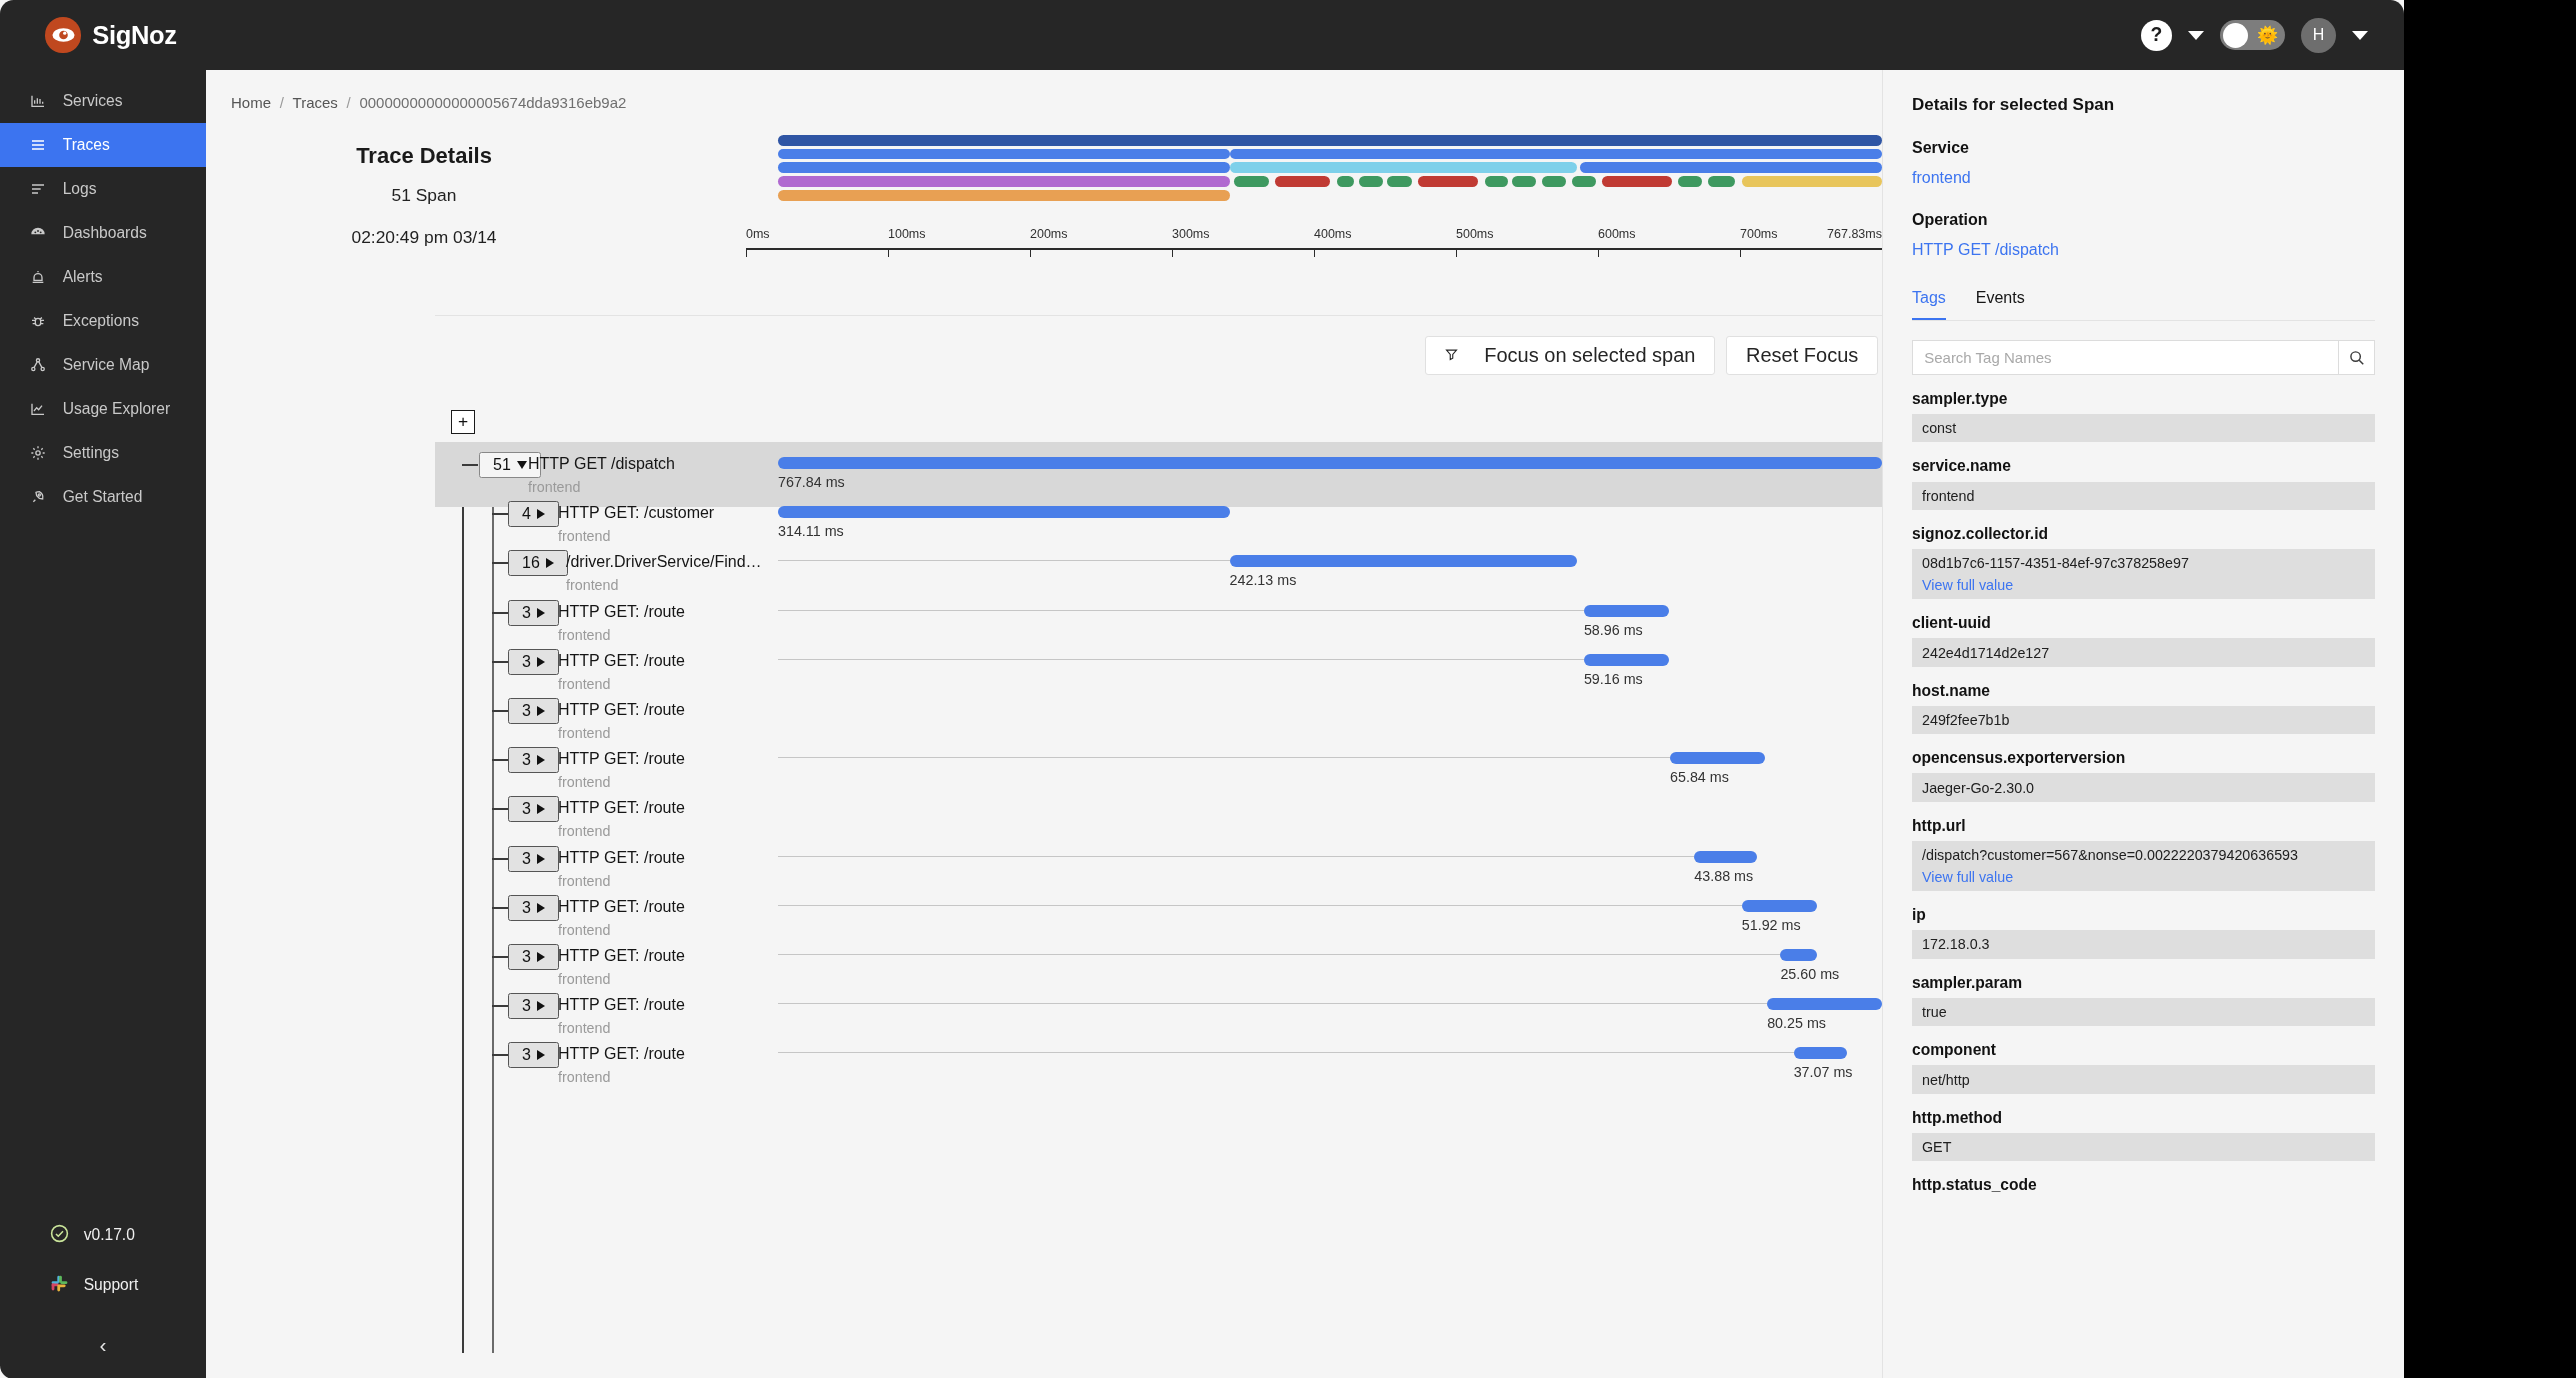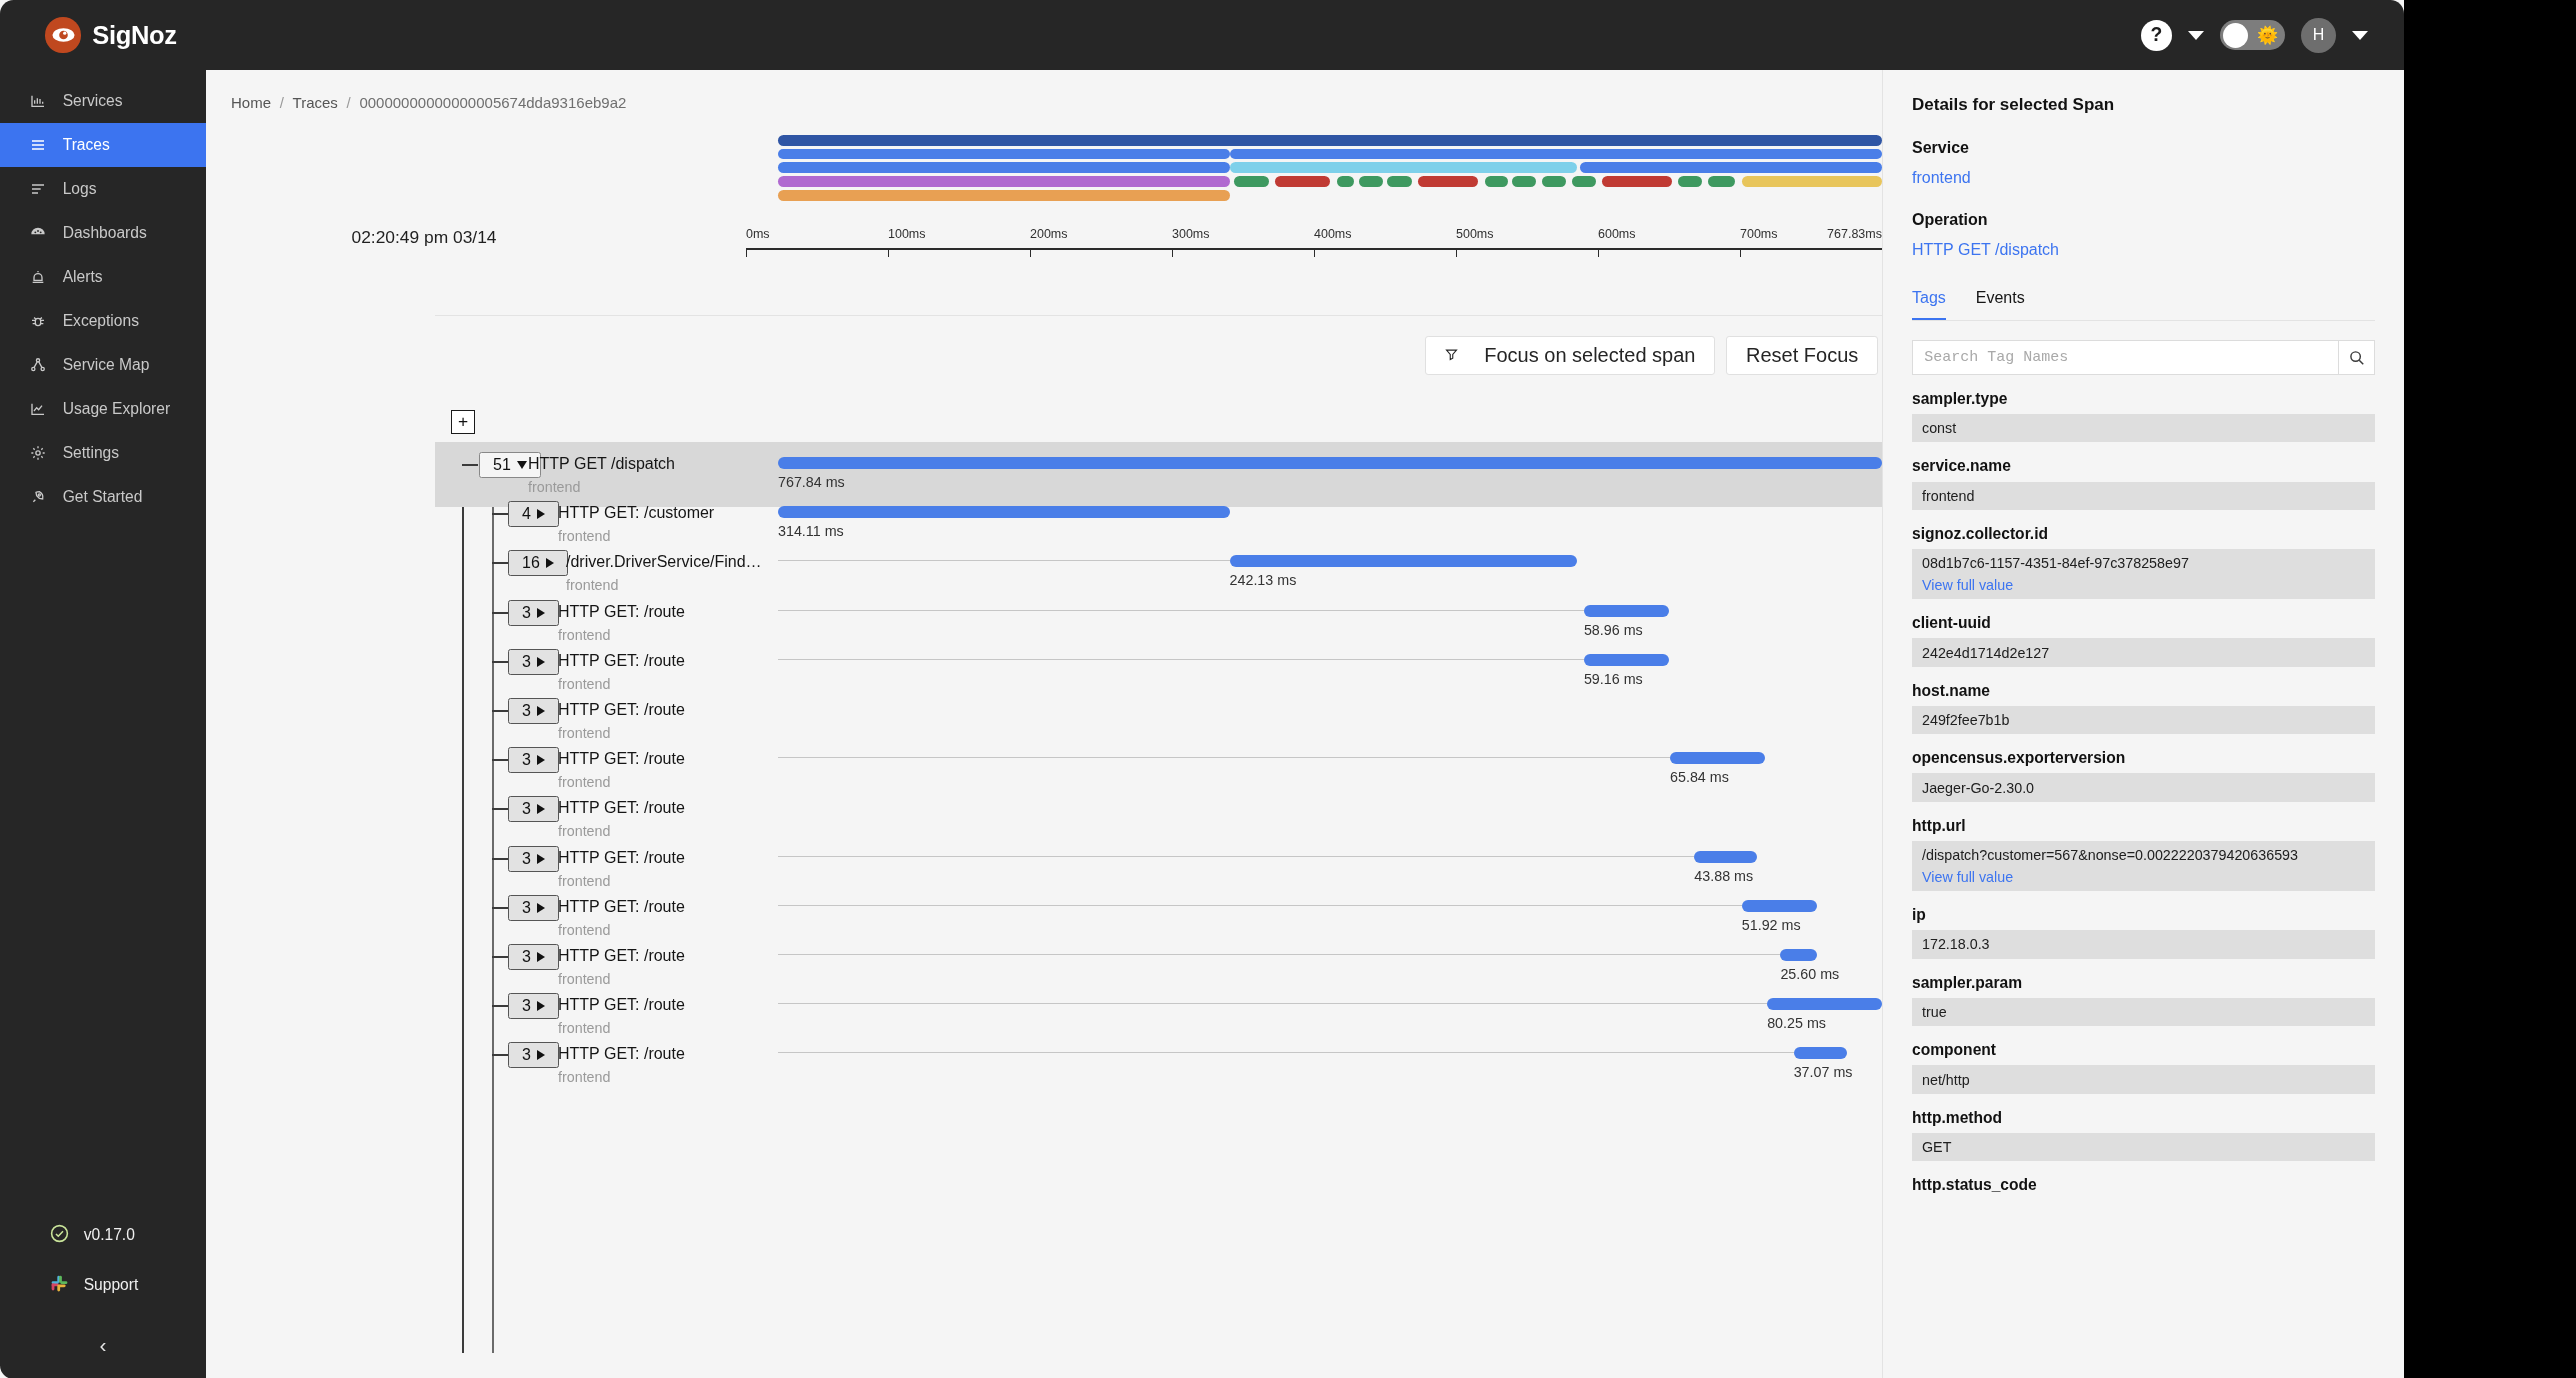--- a/index.html
+++ b/index.html
@@ -214,21 +214,21 @@
   .tab { font-size: 16px; color: #151515; padding-bottom: 11.2px; cursor: pointer; }
   .tab.active { color: #3c74f0; border-bottom: 2.5px solid #3c74f0; }
   .searchbox {
     margin-top: 18.7px; height: 35px;
     border: 1.2px solid #dcdcdc; background: #fff;
     display: flex; align-items: center;
   }
   .searchbox input {
     flex: 1; border: 0; outline: 0; height: 100%;
     padding: 0 11.2px; font-size: 15px; color: #a16207;
-    font-family: Liberation Mono, monospace; background: transparent;
+    font-family: Liberation Sans, sans-serif; background: transparent;
   }
   .searchbox input::placeholder { color: #a9a9a9; }
   .search-ic {
     width: 36px; height: 100%;
     border-left: 1.2px solid #dcdcdc;
     display:flex; align-items:center; justify-content:center;
   }
   .tag-k { font-size: 15.6px; font-weight: bold; color: #121212; margin-top: 15px; }
   .tag-v {
     margin-top: 6.2px; background: #dedede; padding: 6.2px 10px;
@@ -400,20 +400,24 @@
 
     <div class="crumbs">
       <a href="#">Home</a>
       <span class="sep">/</span>
       <a href="#">Traces</a>
       <span class="sep">/</span>
       <span class="tid">00000000000000005674dda9316eb9a2</span>
     </div>
 
     <div class="trace-head">
+      <div class="th-left">
+        <div class="th-title">Trace Details</div>
+        <div class="th-span">51 Span</div>
+      </div>
       <div class="th-time">02:20:49 pm 03/14</div>
 
       <div class="minimap" id="minimap">
           <div class="mm-row" style="top: 0px;">
             <div class="mm-seg" style="left: 0%; width: 100%; background: rgb(47, 85, 164);"></div>
           </div>
           <div class="mm-row" style="top: 13.7px;">
             <div class="mm-seg" style="left: 0%; width: 40.9%; background: rgb(74, 126, 232);"></div>
             <div class="mm-seg" style="left: 40.9%; width: 59.1%; background: rgb(74, 126, 232);"></div>
           </div>

